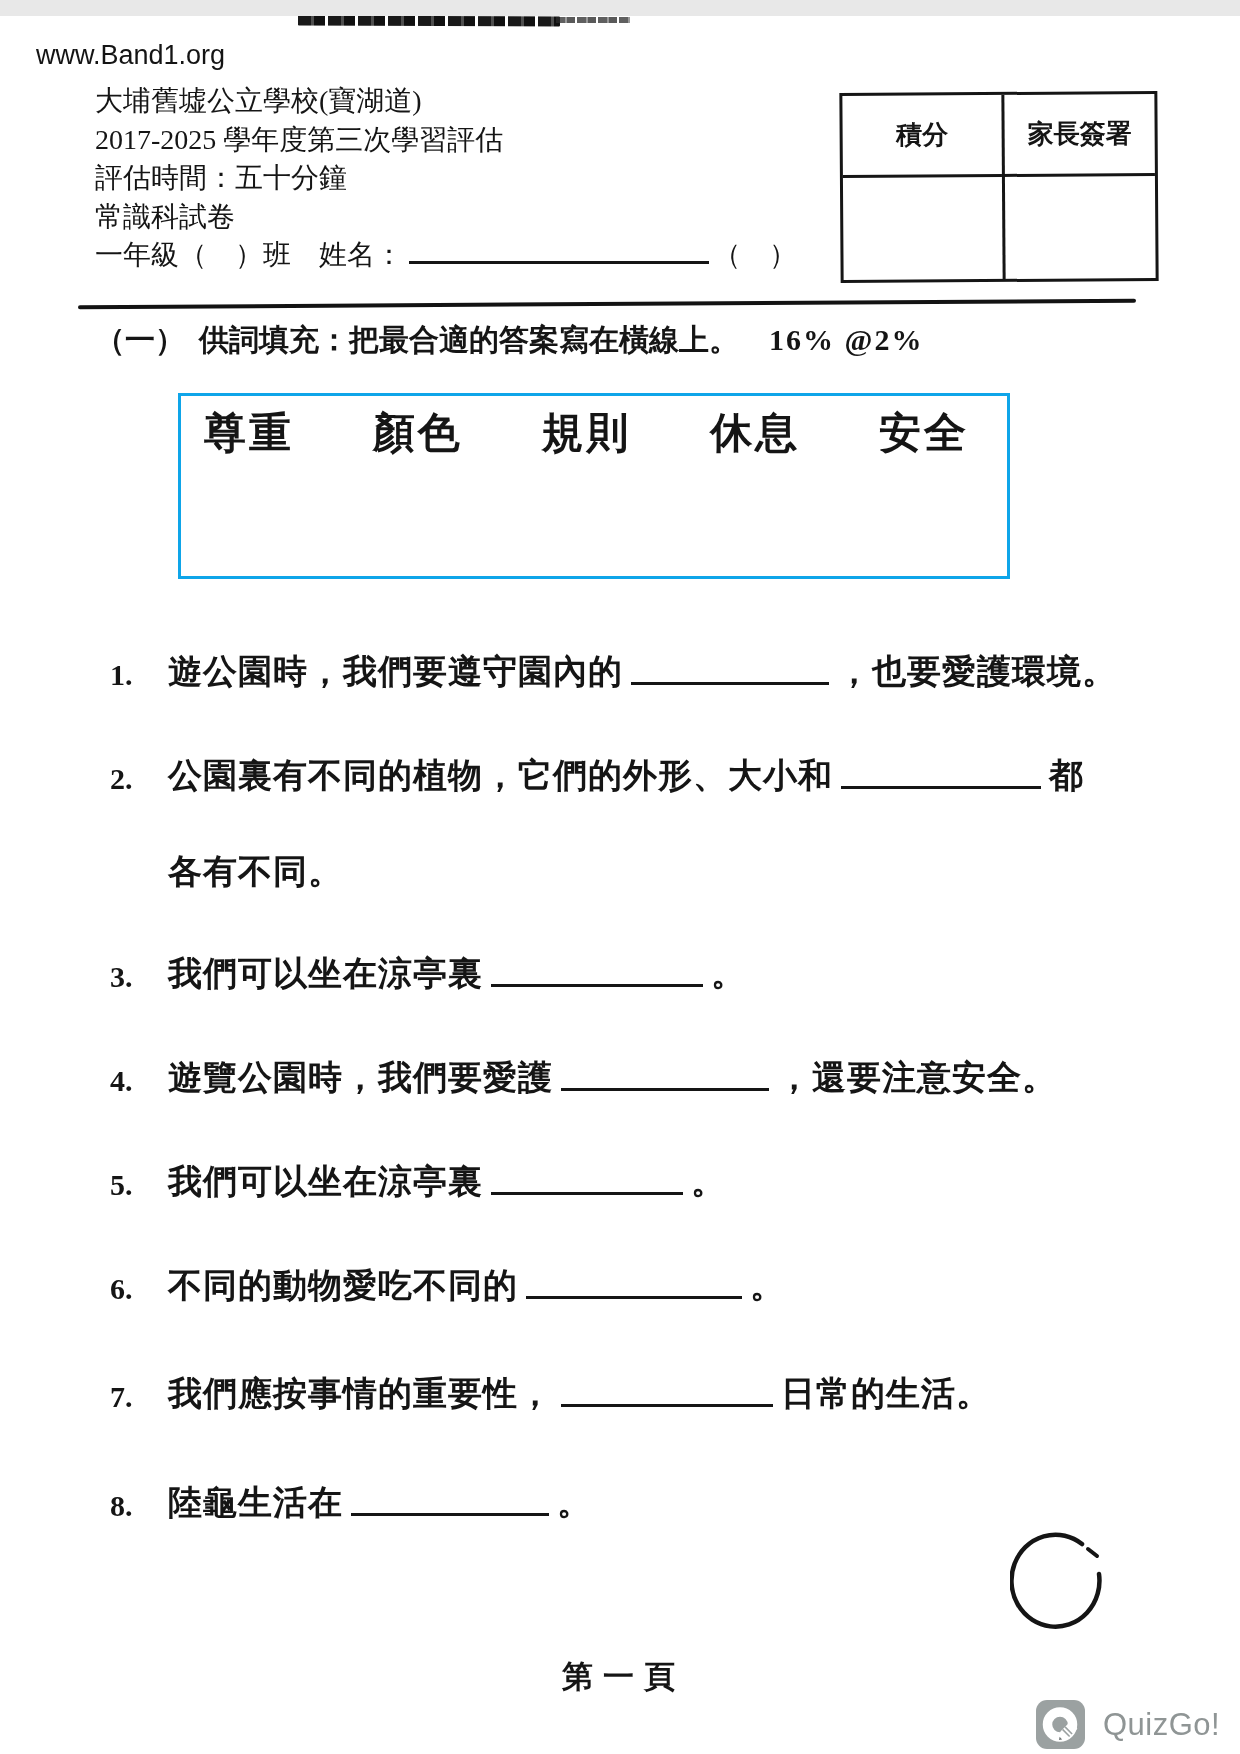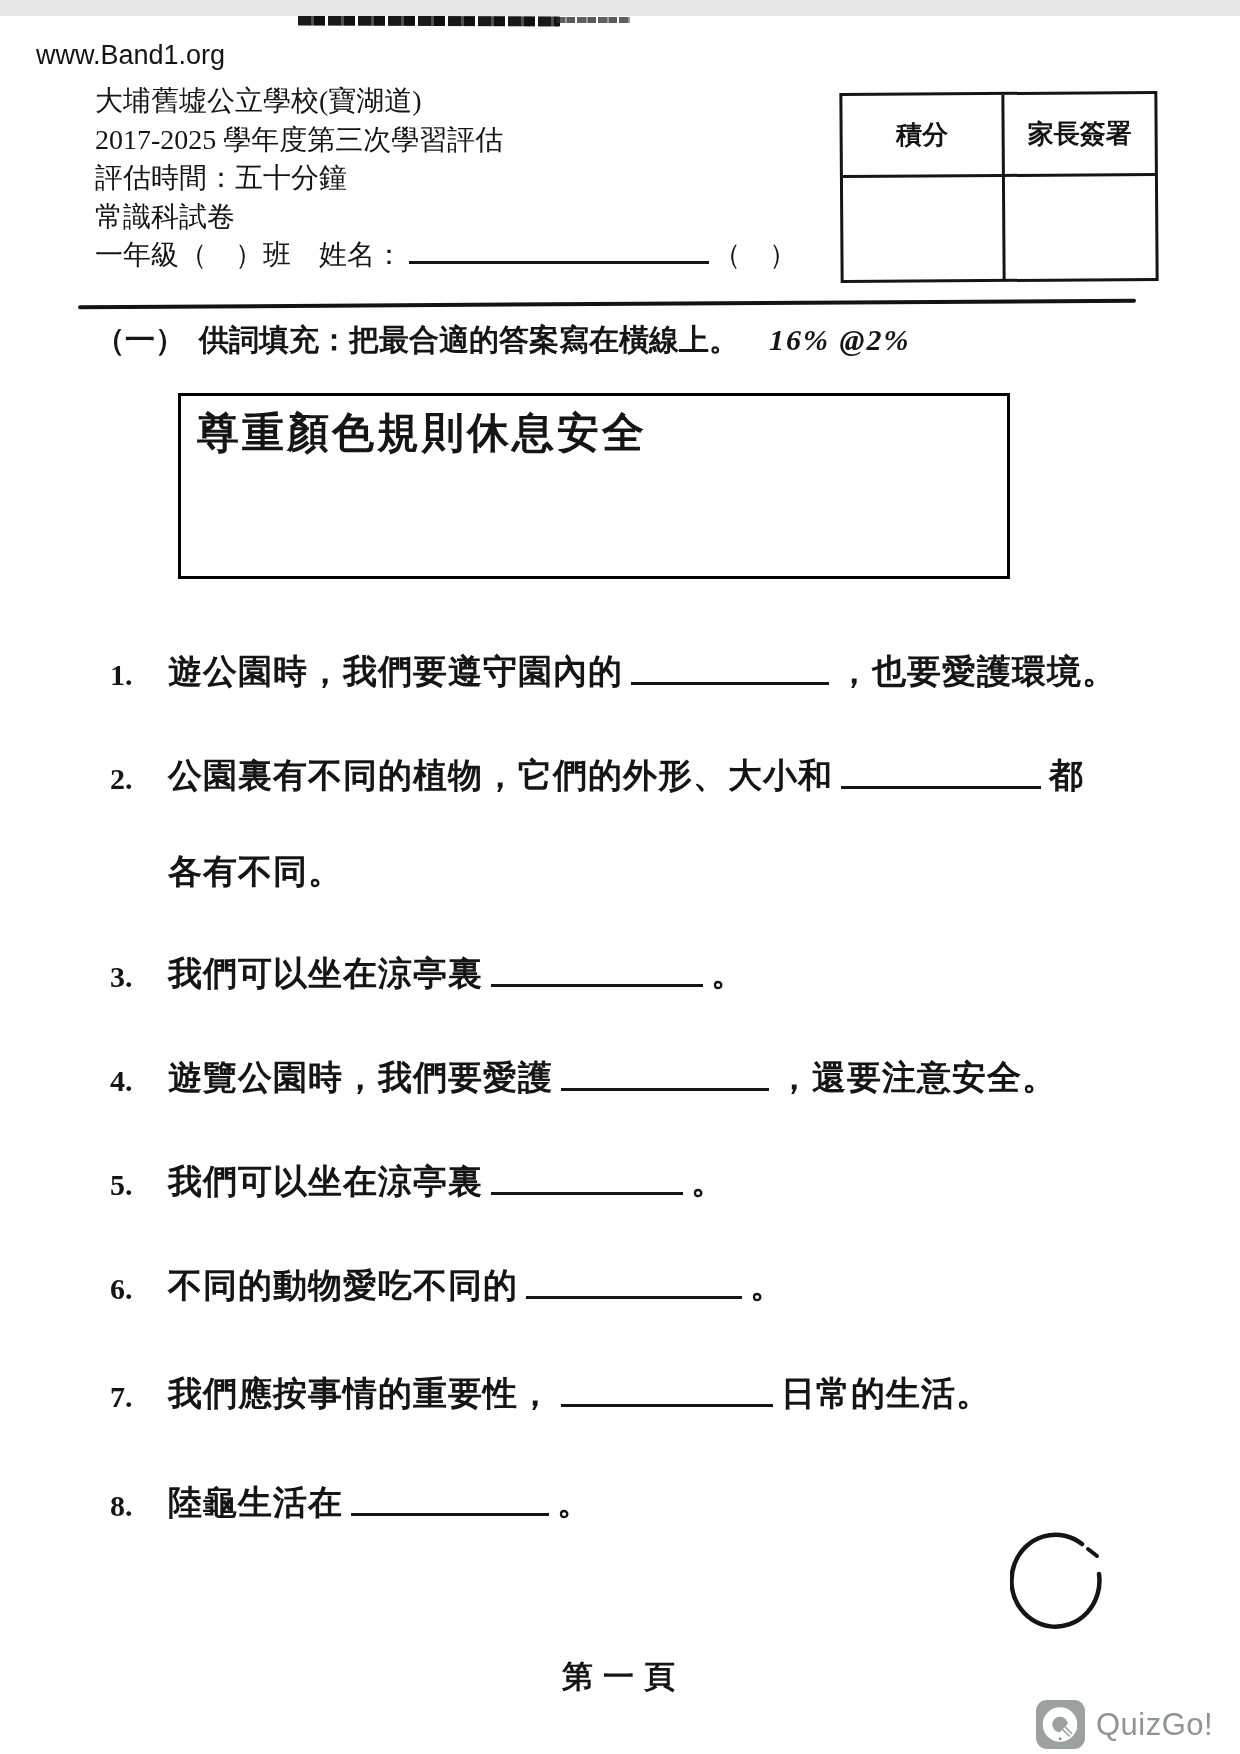--- a/index.html
+++ b/index.html
@@ -29,38 +29,38 @@
   .score-table .cell{ display:flex; align-items:center; justify-content:center;
     font-size:26px; font-weight:700; }
   .score-table .c2{ border-left:3px solid #151515; }
   .score-table .r2{ border-top:3px solid #151515; }
 
   .divider{ position:absolute; left:78px; top:286px; width:1058px; height:4px;
     background:#131313; transform:rotate(-.35deg); border-radius:2px; }
 
   .section-line{ position:absolute; left:95px; top:304px; font-size:30px; font-weight:700; white-space:nowrap; }
   .section-line .sec-label{ margin-right:14px; }
-  .section-line .sec-marks{ margin-left:30px; letter-spacing:2px;font-style:italic; }
+  .section-line .sec-marks{ margin-left:30px; letter-spacing:2px; }
 
   .word-bank{ position:absolute; left:178px; top:377px; width:832px; height:186px;
-    border:3px solid #000000; display:flex; justify-content:space-between;
-    padding:16px 38px 18px 16px; }
+    border:3px solid #0ea5e9; display:flex; flex-direction:column; justify-content:space-between;
+    padding:16px 38px 18px 23px; }
   .wb-row{ display:flex; justify-content:space-between; font-size:42px; font-weight:700; letter-spacing:3px; line-height:1; }
 
   .q{ position:absolute; left:0; width:1240px; padding-left:168px; font-size:34px; font-weight:700;
       letter-spacing:1px; white-space:nowrap; line-height:44px; }
   .qnum{ position:absolute; left:110px; top:3px; font-size:30px; letter-spacing:0; }
   .blank{ display:inline-block; border-bottom:3.5px solid #151515; height:30px; margin:0 8px; vertical-align:-2px; }
   .qline2{ position:absolute; left:168px; font-size:34px; font-weight:700; letter-spacing:1px; line-height:44px;font-family:Liberation Mono, monospace; }
 
   .circle-mark{ position:absolute; left:1010px; top:1516px; }
 
   .page-num{ position:absolute; left:562px; top:1640px; font-size:31px; font-weight:700; letter-spacing:10px; }
 
-  .quizgo{ position:absolute; left:1036px; top:1684px; display:flex; align-items:center; gap:11px; }
+  .quizgo{ position:absolute; left:1036px; top:1684px; display:flex; align-items:center; gap:18px; }
   .quizgo-text{ font-family:"Liberation Sans",sans-serif; font-size:31px; color:#8f9595; letter-spacing:.5px; }
 </style>
 </head>
 <body>
 
 <div class="page">
 
   <div class="smudge"></div>
   <div class="smudge2"></div>
 

